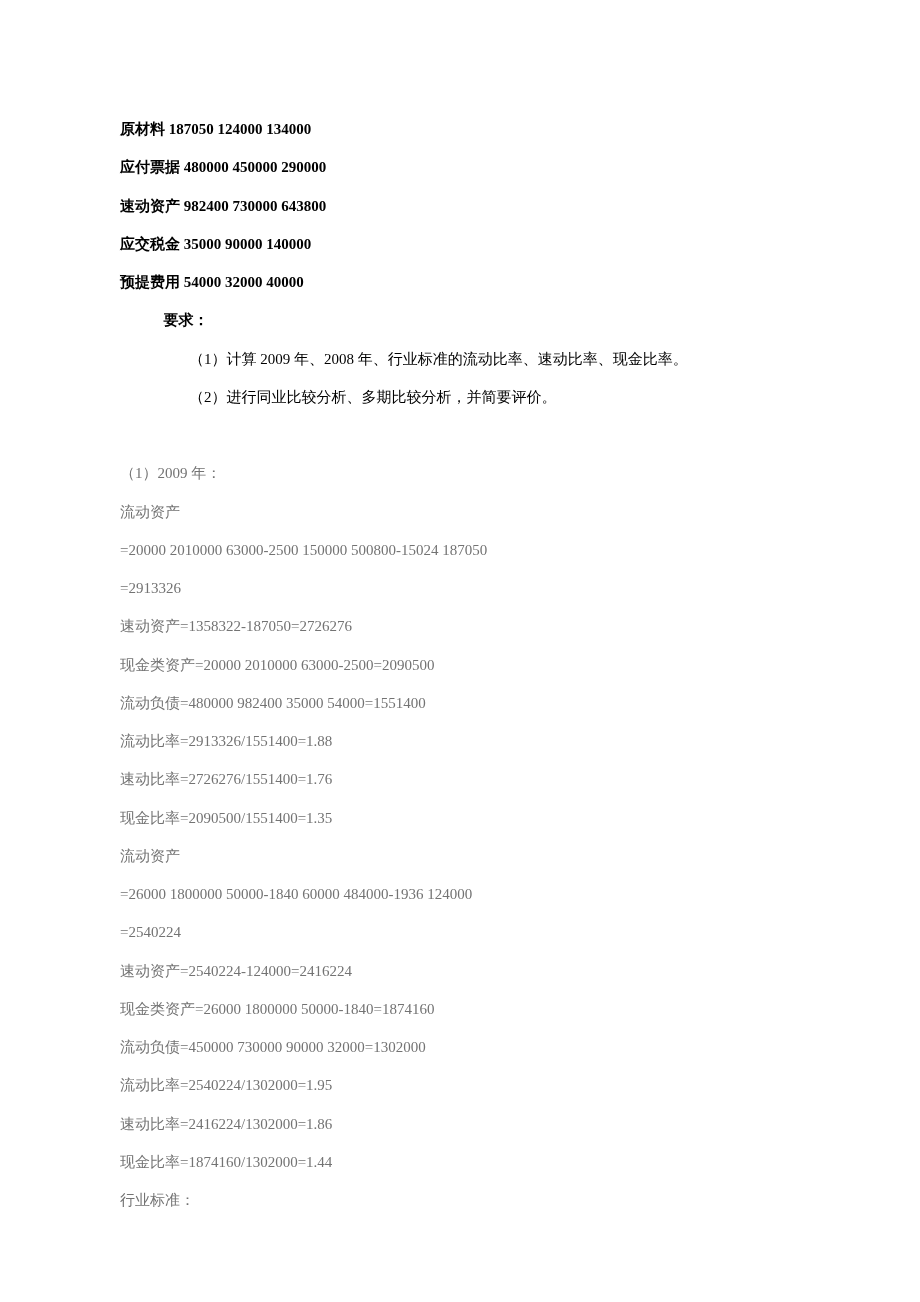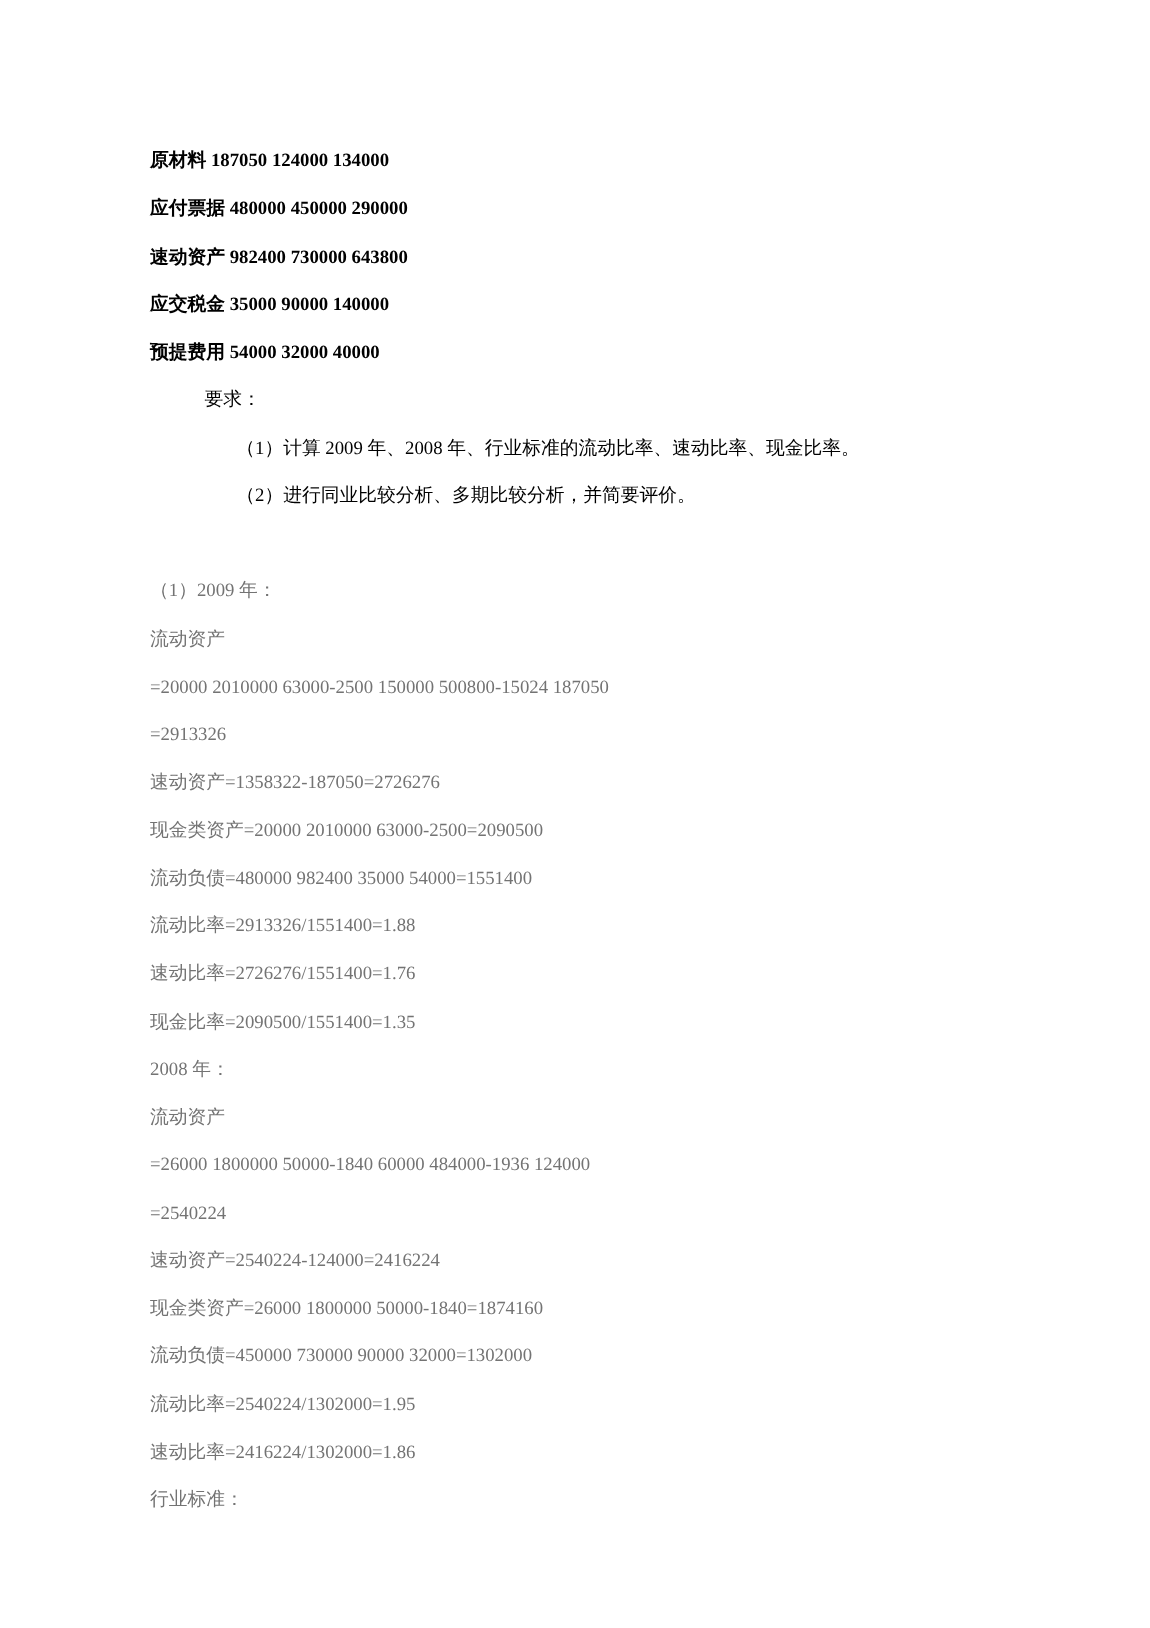--- a/index.html
+++ b/index.html
@@ -10,20 +10,21 @@
   }
   .page {
     padding: 110px 120px 60px 120px;
     font-family: "SimSun", "宋体", serif;
     font-size: 15px;
     color: #000;
     line-height: 2.55;
   }
   .indent-1 {
     padding-left: 2.9em;
+    font-weight: bold;
   }
   .indent-2 {
     padding-left: 4.6em;
   }
   .blue {
     color: #737373;
   }
   .line {
     white-space: pre;
     font-weight: bold;
@@ -54,25 +55,25 @@
   <div class="blue">流动资产</div>
   <div class="blue">=20000 2010000 63000-2500 150000 500800-15024 187050</div>
   <div class="blue">=2913326</div>
   <div class="blue">速动资产=1358322-187050=2726276</div>
   <div class="blue">现金类资产=20000 2010000 63000-2500=2090500</div>
   <div class="blue">流动负债=480000 982400 35000 54000=1551400</div>
   <div class="blue">流动比率=2913326/1551400=1.88</div>
   <div class="blue">速动比率=2726276/1551400=1.76</div>
   <div class="blue">现金比率=2090500/1551400=1.35</div>
 
-  <div class="blue">2008 年：</div>
   <div class="blue">流动资产</div>
   <div class="blue">=26000 1800000 50000-1840 60000 484000-1936 124000</div>
   <div class="blue">=2540224</div>
   <div class="blue">速动资产=2540224-124000=2416224</div>
   <div class="blue">现金类资产=26000 1800000 50000-1840=1874160</div>
   <div class="blue">流动负债=450000 730000 90000 32000=1302000</div>
   <div class="blue">流动比率=2540224/1302000=1.95</div>
   <div class="blue">速动比率=2416224/1302000=1.86</div>
+  <div class="blue">现金比率=1874160/1302000=1.44</div>
 
   <div class="blue">行业标准：</div>
 
 </div>
 
 </body></html>

